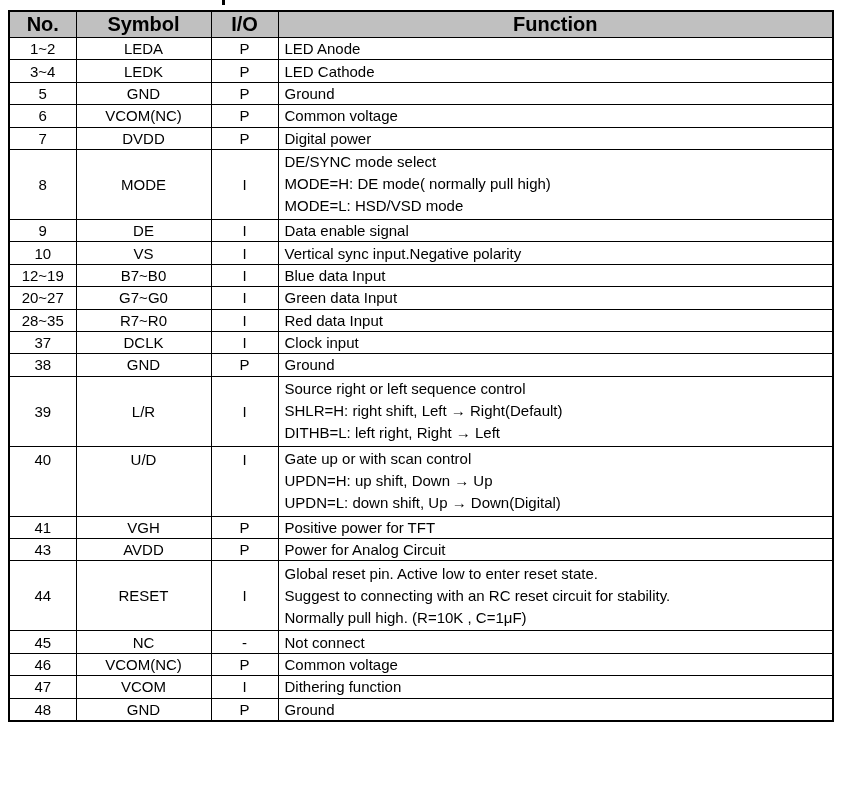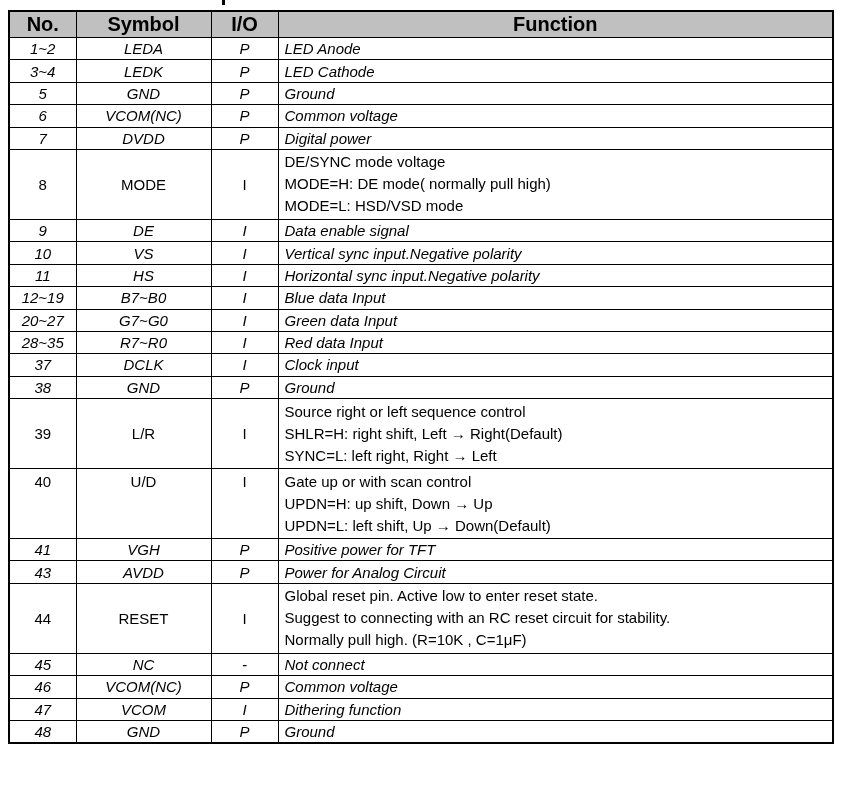--- a/index.html
+++ b/index.html
@@ -44,21 +44,21 @@
   }
   thead th {
     background: var(--header-bg, #c0c0c0);
     font-weight: bold;
     font-size: 20px;
     height: 23px;
     text-align: center;
     vertical-align: middle;
     border-bottom-width: 2px;
   }
-  tr.single { height: 22.4px; font-style: italic; }
+  tr.single { height: 22.4px; }
   tr.multi  { height: 70px; }
   td.col-no, td.col-symbol, td.col-io {
     text-align: center;
     vertical-align: middle;
     padding: 0;
     line-height: 21px;
   }
   td.col-func {
     text-align: left;
     vertical-align: middle;
@@ -131,21 +131,21 @@
         <td class="col-io">P</td>
         <td class="col-func">
           <div>Digital power</div>
         </td>
       </tr>
       <tr class="multi">
         <td class="col-no">8</td>
         <td class="col-symbol">MODE</td>
         <td class="col-io">I</td>
         <td class="col-func">
-          <div>DE/SYNC mode voltage</div>
+          <div>DE/SYNC mode select</div>
           <div>MODE=H: DE mode( normally pull high)</div>
           <div>MODE=L: HSD/VSD mode</div>
         </td>
       </tr>
       <tr class="single">
         <td class="col-no">9</td>
         <td class="col-symbol">DE</td>
         <td class="col-io">I</td>
         <td class="col-func">
           <div>Data enable signal</div>
@@ -153,28 +153,20 @@
       </tr>
       <tr class="single">
         <td class="col-no">10</td>
         <td class="col-symbol">VS</td>
         <td class="col-io">I</td>
         <td class="col-func">
           <div>Vertical sync input.Negative polarity</div>
         </td>
       </tr>
       <tr class="single">
-        <td class="col-no">11</td>
-        <td class="col-symbol">HS</td>
-        <td class="col-io">I</td>
-        <td class="col-func">
-          <div>Horizontal sync input.Negative polarity</div>
-        </td>
-      </tr>
-      <tr class="single">
         <td class="col-no">12~19</td>
         <td class="col-symbol">B7~B0</td>
         <td class="col-io">I</td>
         <td class="col-func">
           <div>Blue data Input</div>
         </td>
       </tr>
       <tr class="single">
         <td class="col-no">20~27</td>
         <td class="col-symbol">G7~G0</td>
@@ -207,31 +199,31 @@
           <div>Ground</div>
         </td>
       </tr>
       <tr class="multi">
         <td class="col-no">39</td>
         <td class="col-symbol">L/R</td>
         <td class="col-io">I</td>
         <td class="col-func">
           <div>Source right or left sequence control</div>
           <div>SHLR=H: right shift, Left → Right(Default)</div>
-          <div>SYNC=L: left right, Right → Left</div>
+          <div>DITHB=L: left right, Right → Left</div>
         </td>
       </tr>
       <tr class="multi">
         <td class="col-no vtop">40</td>
         <td class="col-symbol vtop">U/D</td>
         <td class="col-io vtop">I</td>
         <td class="col-func">
           <div>Gate up or with scan control</div>
           <div>UPDN=H: up shift, Down → Up</div>
-          <div>UPDN=L: left shift, Up → Down(Default)</div>
+          <div>UPDN=L: down shift, Up → Down(Digital)</div>
         </td>
       </tr>
       <tr class="single">
         <td class="col-no">41</td>
         <td class="col-symbol">VGH</td>
         <td class="col-io">P</td>
         <td class="col-func">
           <div>Positive power for TFT</div>
         </td>
       </tr>

